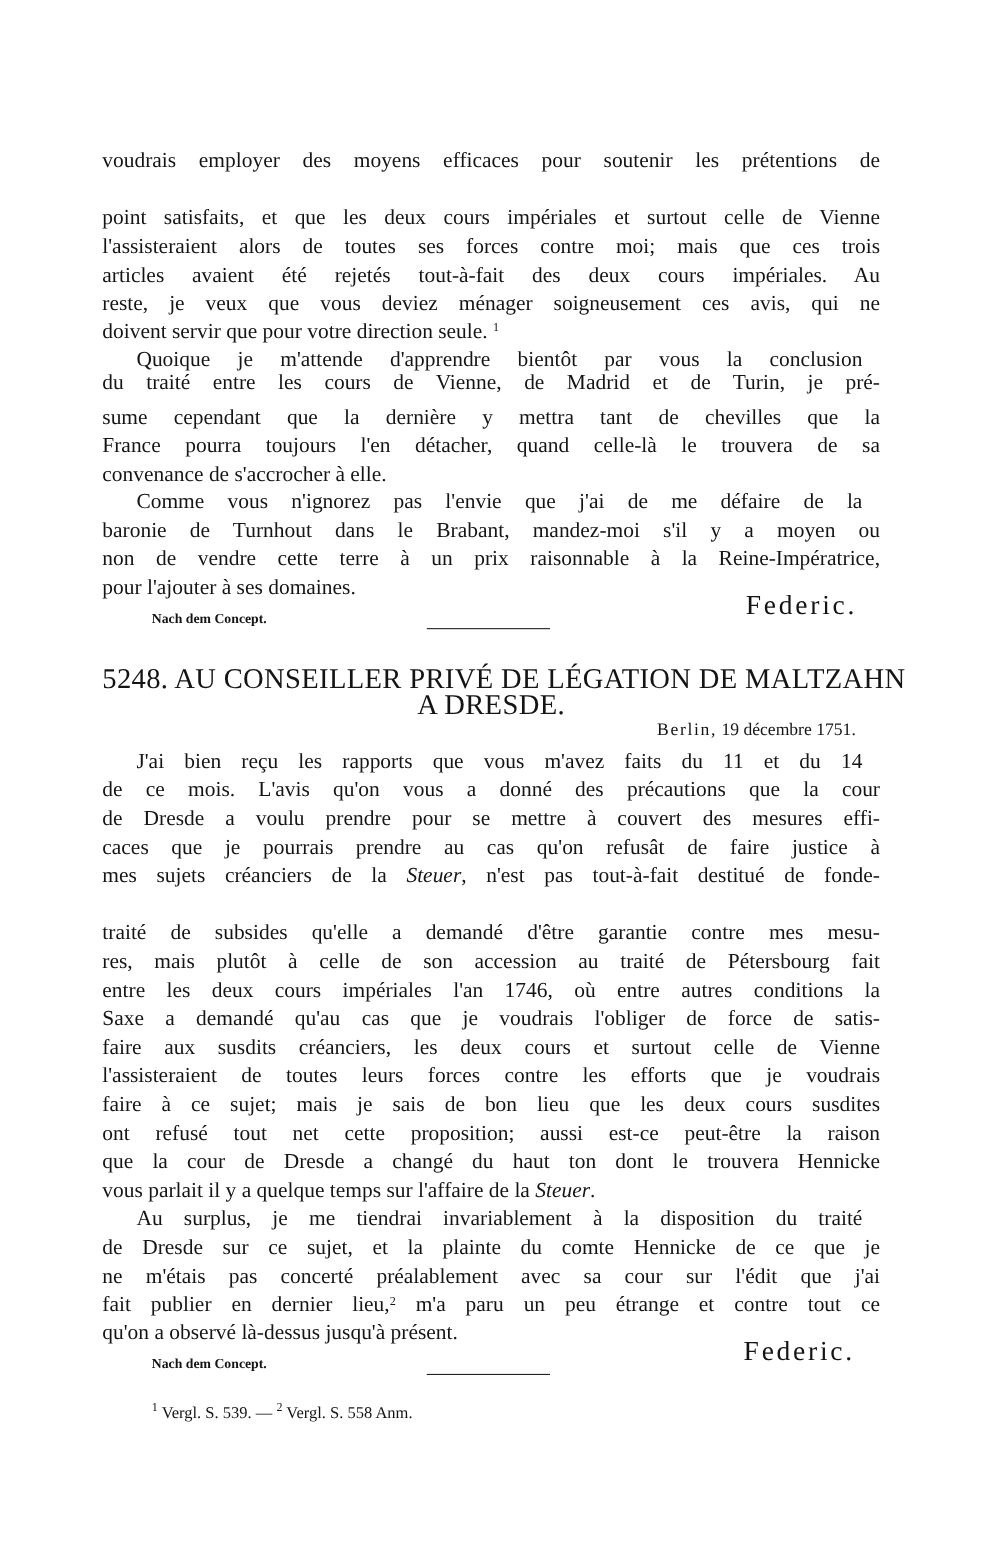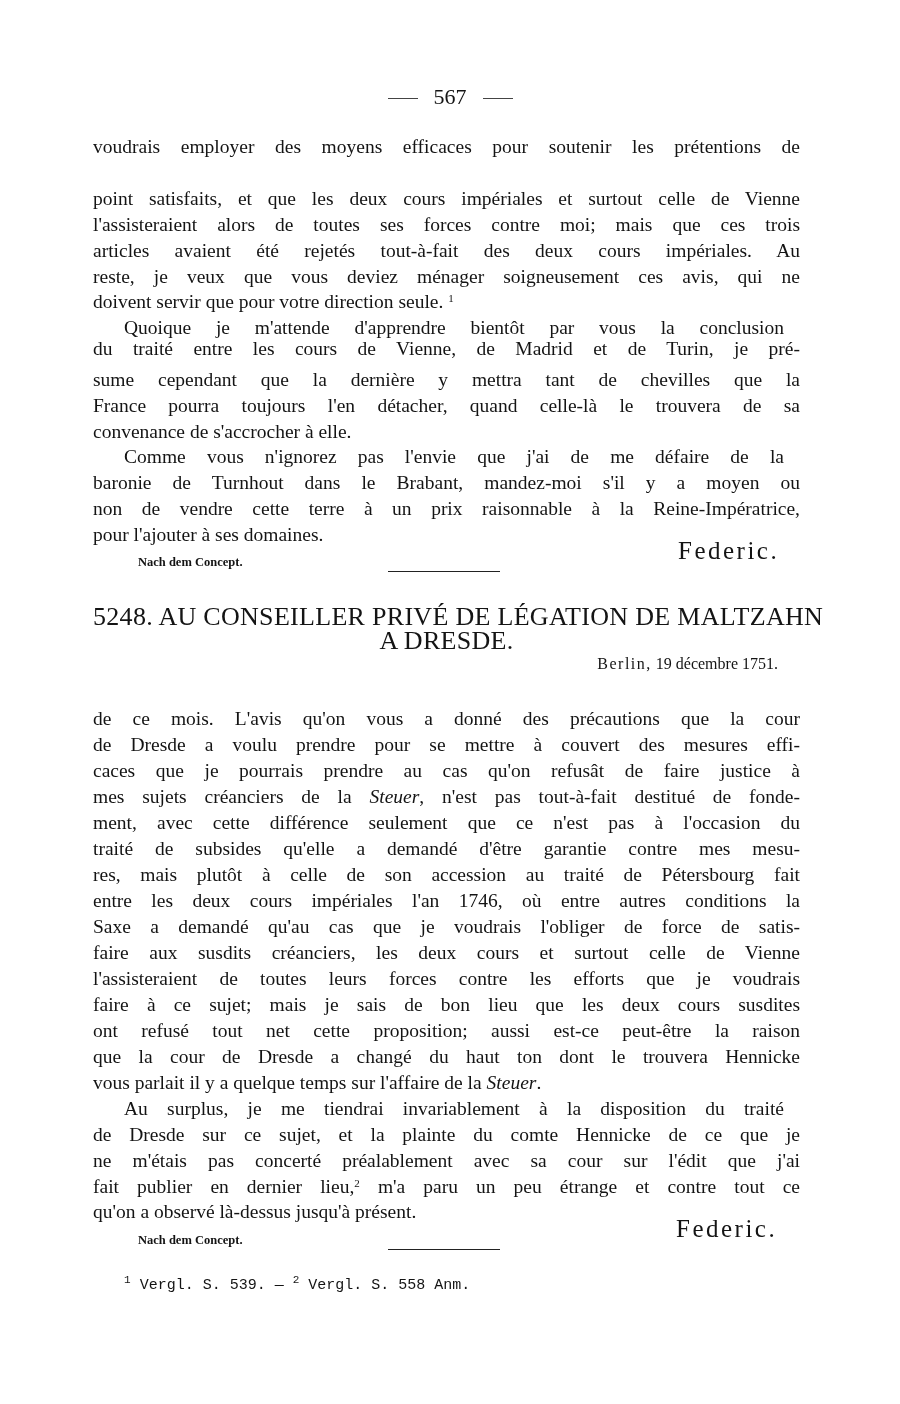--- a/index.html
+++ b/index.html
@@ -13,32 +13,29 @@
   .pagenum { position: absolute; top: 84px; left: 0; width: 900px; text-align: center; font-size: 22px; }
   .pagenum .dash { display: inline-block; width: 30px; height: 1px; background: #444; vertical-align: middle; margin: 0 16px; }
   .sig { position: absolute; font-size: 25px; letter-spacing: 2.5px; }
   .source { position: absolute; left: 138px; font-size: 12.5px; font-weight: bold; }
   .rule { position: absolute; height: 1px; background: #222; width: 112px; }
   .heading { position: absolute; left: 93px; width: 707px; font-size: 26px; line-height: 24px; letter-spacing: 0.3px; }
   .heading.l1 { text-align: justify; text-align-last: justify; white-space: nowrap; }
   .heading.l2 { text-align: center; }
   .dateline { position: absolute; right: 122px; font-size: 16px; }
   .dateline .spaced { letter-spacing: 1.5px; }
-  .footnotes { position: absolute; left: 124px; top: 1277px; font-size: 15px; font-family: Liberation Mono, monospace; }
+  .footnotes { position: absolute; left: 138px; top: 1277px; font-size: 15px; }
   i { font-style: italic; }
   sup { font-size: 11px; vertical-align: 6px; line-height: 0; }
 </style>
 </head>
 <body>
 
 <div class="page">
 
-  <div class="pagenum">
-    <span class="dash"></span><span>567</span><span class="dash"></span>
-  </div>
 
   <div class="line" style="top:134px">voudrais employer des moyens efficaces pour soutenir les prétentions de</div>
   <div class="line" style="top:186px">point satisfaits, et que les deux cours impériales et surtout celle de Vienne</div>
   <div class="line" style="top:212px">l'assisteraient alors de toutes ses forces contre moi; mais que ces trois</div>
   <div class="line" style="top:238px">articles avaient été rejetés tout-à-fait des deux cours impériales. Au</div>
   <div class="line" style="top:264px">reste, je veux que vous deviez ménager soigneusement ces avis, qui ne</div>
   <div class="line last" style="top:289px"><span>doivent servir que pour votre direction seule.</span> <sup>1</sup></div>
 
   <div class="line indent" style="top:315px">Quoique je m'attende d'apprendre bientôt par vous la conclusion</div>
   <div class="line" style="top:336px">du traité entre les cours de Vienne, de Madrid et de Turin, je pré-</div>
@@ -52,25 +49,25 @@
   <div class="line last" style="top:522px">pour l'ajouter à ses domaines.</div>
 
   <div class="sig" style="top:537px; left:678px;">Federic.</div>
   <div class="source" style="top:555px">Nach dem Concept.</div>
   <div class="rule" style="top:571px; left:388px;"></div>
 
   <div class="heading l1" style="top:605px"><span>5248.</span> <span>AU CONSEILLER PRIVÉ DE LÉGATION DE MALTZAHN</span></div>
   <div class="heading l2" style="top:629px">A DRESDE.</div>
   <div class="dateline" style="top:655px"><span class="spaced">Berlin,</span> <span>19 décembre 1751.</span></div>
 
+  <div class="line indent" style="top:680px">J'ai bien reçu les rapports que vous m'avez faits du 11 et du 14</div>
   <div class="line" style="top:706px">de ce mois. L'avis qu'on vous a donné des précautions que la cour</div>
   <div class="line" style="top:732px">de Dresde a voulu prendre pour se mettre à couvert des mesures effi-</div>
   <div class="line" style="top:758px">caces que je pourrais prendre au cas qu'on refusât de faire justice à</div>
   <div class="line" style="top:784px">mes sujets créanciers de la <i>Steuer</i>, n'est pas tout-à-fait destitué de fonde-</div>
-  <div class="line" style="top:810px">ment, avec cette différence seulement que ce n'est pas à l'occasion du</div>
   <div class="line" style="top:836px">traité de subsides qu'elle a demandé d'être garantie contre mes mesu-</div>
   <div class="line" style="top:862px">res, mais plutôt à celle de son accession au traité de Pétersbourg fait</div>
   <div class="line" style="top:888px">entre les deux cours impériales l'an 1746, où entre autres conditions la</div>
   <div class="line" style="top:914px">Saxe a demandé qu'au cas que je voudrais l'obliger de force de satis-</div>
   <div class="line" style="top:940px">faire aux susdits créanciers, les deux cours et surtout celle de Vienne</div>
   <div class="line" style="top:966px">l'assisteraient de toutes leurs forces contre les efforts que je voudrais</div>
   <div class="line" style="top:992px">faire à ce sujet; mais je sais de bon lieu que les deux cours susdites</div>
   <div class="line" style="top:1018px">ont refusé tout net cette proposition; aussi est-ce peut-être la raison</div>
   <div class="line" style="top:1044px">que la cour de Dresde a changé du haut ton dont le trouvera Hennicke</div>
   <div class="line last" style="top:1070px">vous parlait il y a quelque temps sur l'affaire de la <i>Steuer</i>.</div>

